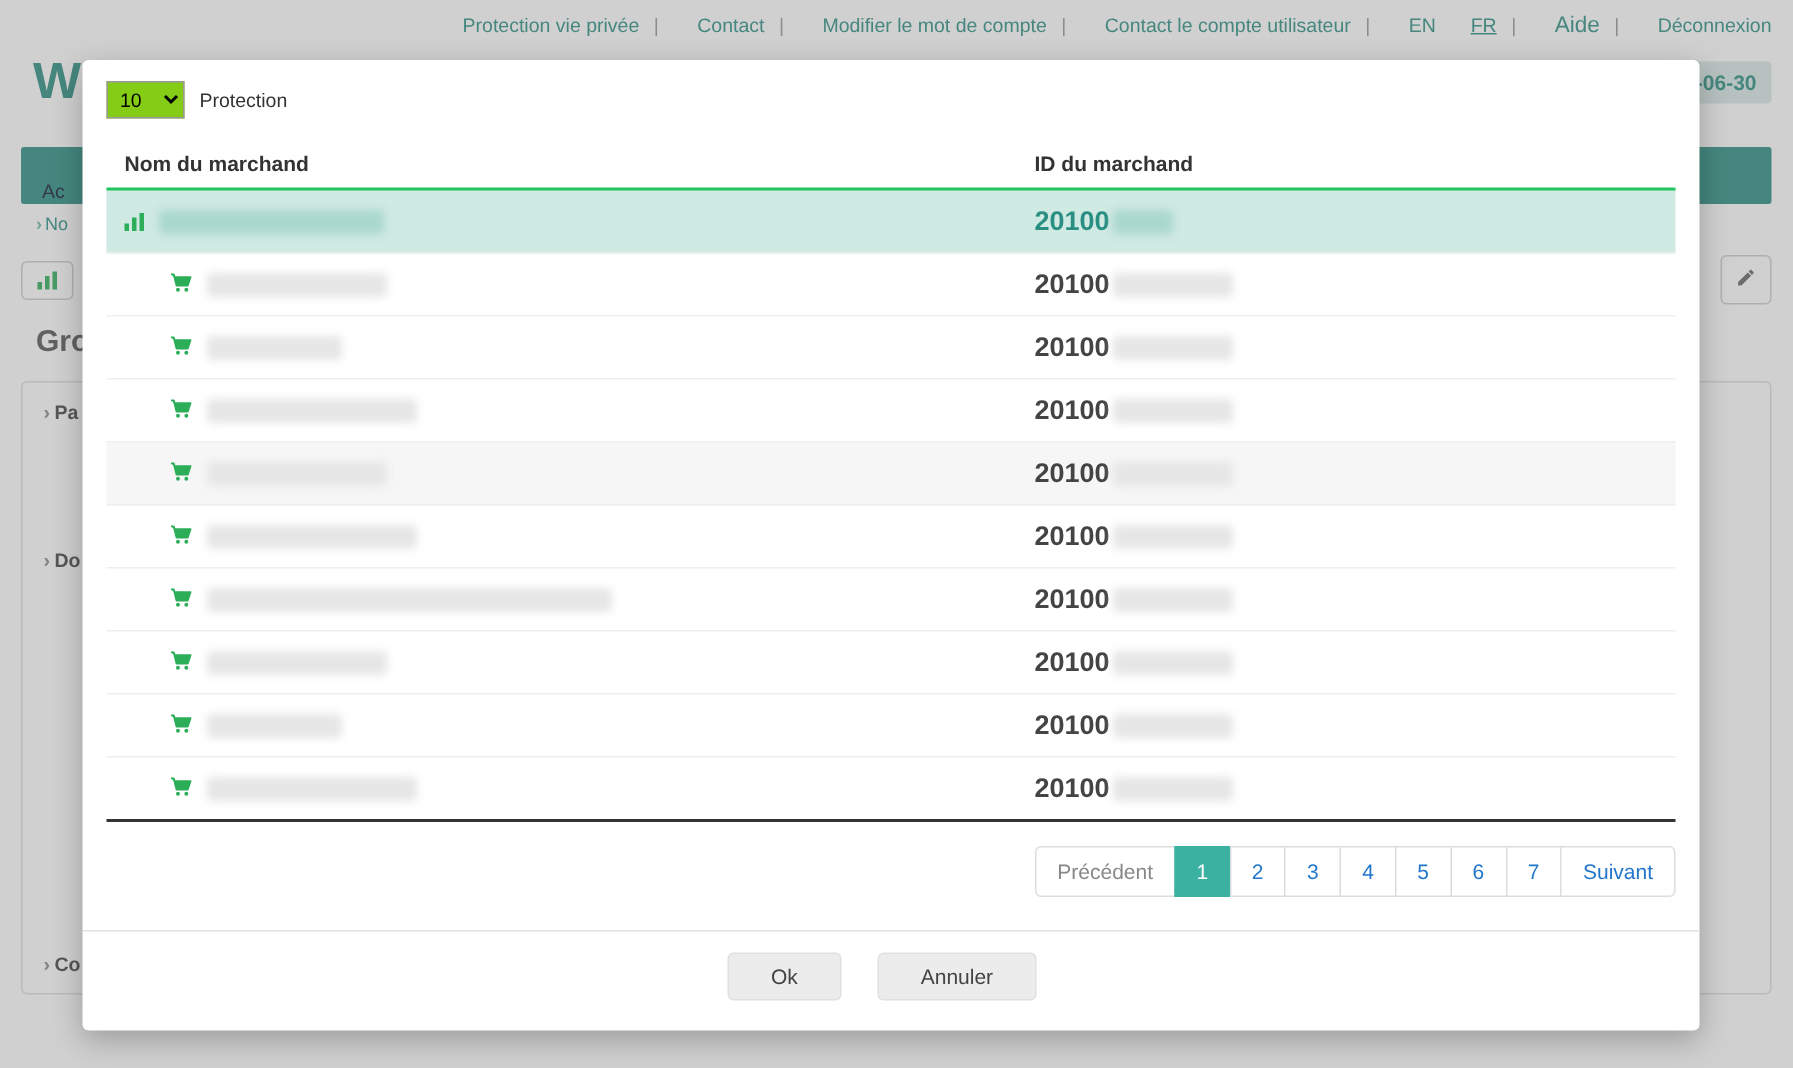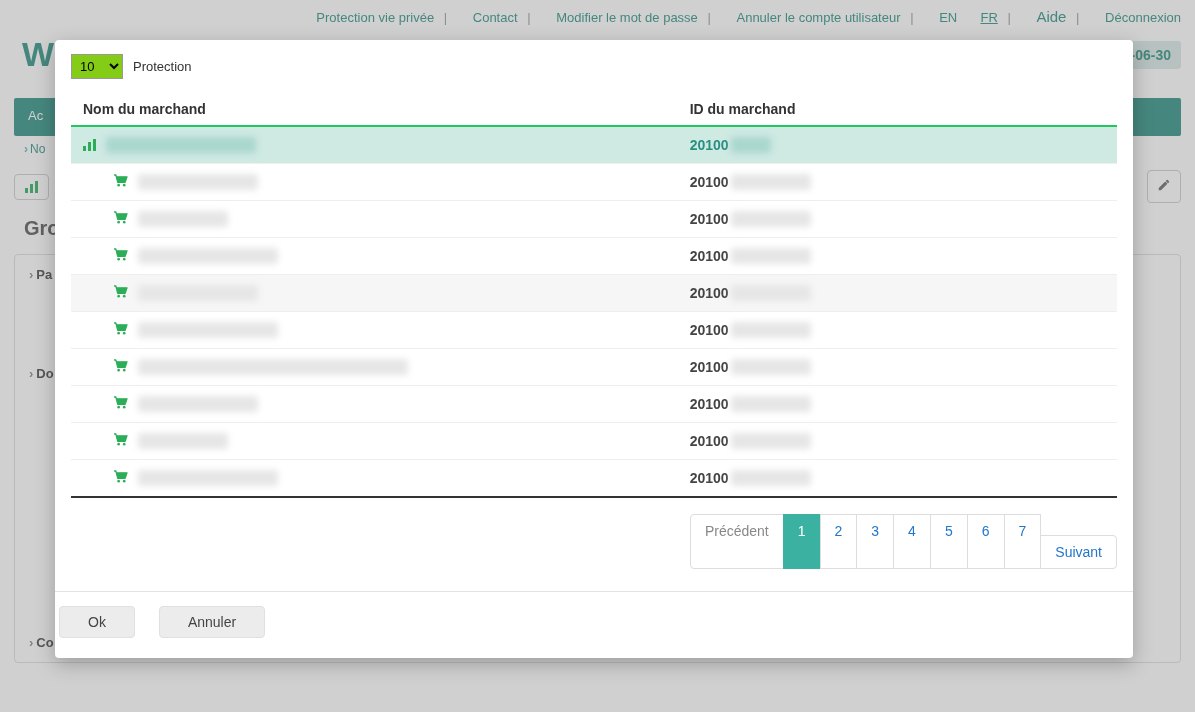--- a/index.html
+++ b/index.html
@@ -14,21 +14,21 @@
   .top-links a { color: #2a8f82; margin-left: 16px; }
   .top-links .sep { color: #999; margin: 0 6px; }
   .top-links .lang-active { text-decoration: underline; }
   .top-links .help { color: #2a8f82; font-size: 15px; }
 
   .brand-row { padding: 4px 14px 0 22px; display: flex; justify-content: space-between; align-items: center; }
   .brand { font-size: 34px; font-weight: bold; color: #2a8f82; }
   .datebox { background: #d9eae6; color: #2a8f82; font-weight: bold; padding: 6px 10px; border-radius: 3px; font-size: 14px; }
 
   .navbar { margin: 24px 14px 0 14px; background: #2a8f82; height: 38px; display: flex; align-items: stretch; border-radius: 2px; }
-  .navbar .navitem { color: #ffffff; padding: 10px 14px; }
+  .navbar .navitem { color: #0f172a; padding: 10px 14px; margin-top: 12px; }
 
   .breadcrumb { margin: 6px 14px 0 24px; font-size: 12px; color: #2a8f82; }
   .breadcrumb .chev { color: #67b5aa; margin-right: 2px; font-weight: bold; }
 
   .bg-toolbar { margin: 14px 14px 0 14px; display: flex; justify-content: space-between; align-items: center; }
   .merchant-pill { border: 1px solid #ccc; background: #fff; padding: 6px 10px; border-radius: 4px; display: inline-flex; align-items: center; gap: 6px; }
   .edit-pill { border: 1px solid #ccc; background: #fff; padding: 7px 9px; border-radius: 4px; }
 
   .bg-section-title { margin: 14px 14px 0 24px; font-size: 20px; color: #555; font-weight: bold; }
   .bg-panel { margin: 14px 14px 0 14px; border: 1px solid #ddd; border-radius: 4px; }
@@ -55,61 +55,61 @@
 
   .name-cell { display: flex; align-items: center; gap: 10px; }
   .indent { display: inline-block; width: 20px; }
   .blur-name { display: inline-block; width: 140px; height: 16px; background: #e6e6e6; border-radius: 3px; filter: blur(3px); }
   .blur-name.w120 { width: 120px; }
   .blur-name.w90  { width: 90px; }
   .blur-name.w270 { width: 270px; }
   .blur-name.sel  { background: #a9d7ce; width: 150px; }
 
   .id-cell { display: flex; align-items: center; gap: 2px; }
-  .id-prefix { font-weight: 600; color: #444; font-size: 14px; }
+  .id-prefix { font-weight: 600; color: #444; font-size: 18px; }
   tbody tr.selected .id-prefix { color: #2a8f82; font-weight: bold; }
   .blur-id { display: inline-block; width: 80px; height: 16px; background: #e6e6e6; border-radius: 3px; filter: blur(3px); }
   tbody tr.selected .blur-id { background: #a9d7ce; width: 40px; }
 
   
   .icon-bars { display: inline-flex; align-items: flex-end; gap: 2px; height: 12px; }
   .icon-bars span { display: inline-block; width: 3px; background: #2cae59; }
   .icon-bars .b1 { height: 5px; }
   .icon-bars .b2 { height: 9px; }
   .icon-bars .b3 { height: 12px; }
 
   .icon-cart { width: 15px; height: 13px; display: inline-block; }
 
   .pagination { display: flex; justify-content: flex-end; gap: 0; padding: 16px 16px 0 16px; }
   .pagination .pgbtn { border: 1px solid #ddd; padding: 8px 14px; font-size: 14px; color: #2277cc; background: #fff; cursor: pointer; margin-left: -1px; }
   .pagination .pgbtn:first-child { border-top-left-radius: 4px; border-bottom-left-radius: 4px; margin-left: 0; }
-  .pagination .pgbtn:last-child  { border-top-right-radius: 4px; border-bottom-right-radius: 4px; margin-top: 21px; }
+  .pagination .pgbtn:last-child  { border-top-right-radius: 4px; border-bottom-right-radius: 4px; }
   .pagination .pgbtn.disabled { color: #888; cursor: default; }
   .pagination .pgbtn.active { background: #3bb1a1; border-color: #3bb1a1; color: #fff; }
 
   .modal-sep { border: none; border-top: 1px solid #e2e2e2; margin: 22px 0 0 0; }
 
-  .modal-footer { display: flex; justify-content: flex-start; gap: 24px; padding: 14px 16px 0 4px; }
+  .modal-footer { display: flex; justify-content: center; gap: 24px; padding: 14px 16px 0 4px; }
   .modal-footer button { background: #ececec; border: 1px solid #e0e0e0; color: #444; padding: 7px 28px; font-size: 14px; border-radius: 4px; cursor: pointer; }
 
   .pencil-icon { width: 14px; height: 14px; display: inline-block; }
 </style>
 </head>
 <body>
 
 <div class="bg-page">
 
   <div class="top-links">
     <a href="#">Protection vie privée</a>
     <span class="sep">|</span>
     <a href="#">Contact</a>
     <span class="sep">|</span>
-    <a href="#">Modifier le mot de passe</a>
-    <span class="sep">|</span>
-    <a href="#">Annuler le compte utilisateur</a>
+    <a href="#">Modifier le mot de compte</a>
+    <span class="sep">|</span>
+    <a href="#">Contact le compte utilisateur</a>
     <span class="sep">|</span>
     <a href="#">EN</a>
     &nbsp;<a href="#" class="lang-active">FR</a>
     <span class="sep">|</span>
     <a href="#" class="help">Aide</a>
     <span class="sep">|</span>
     <a href="#">Déconnexion</a>
   </div>
 
   <div class="brand-row">

